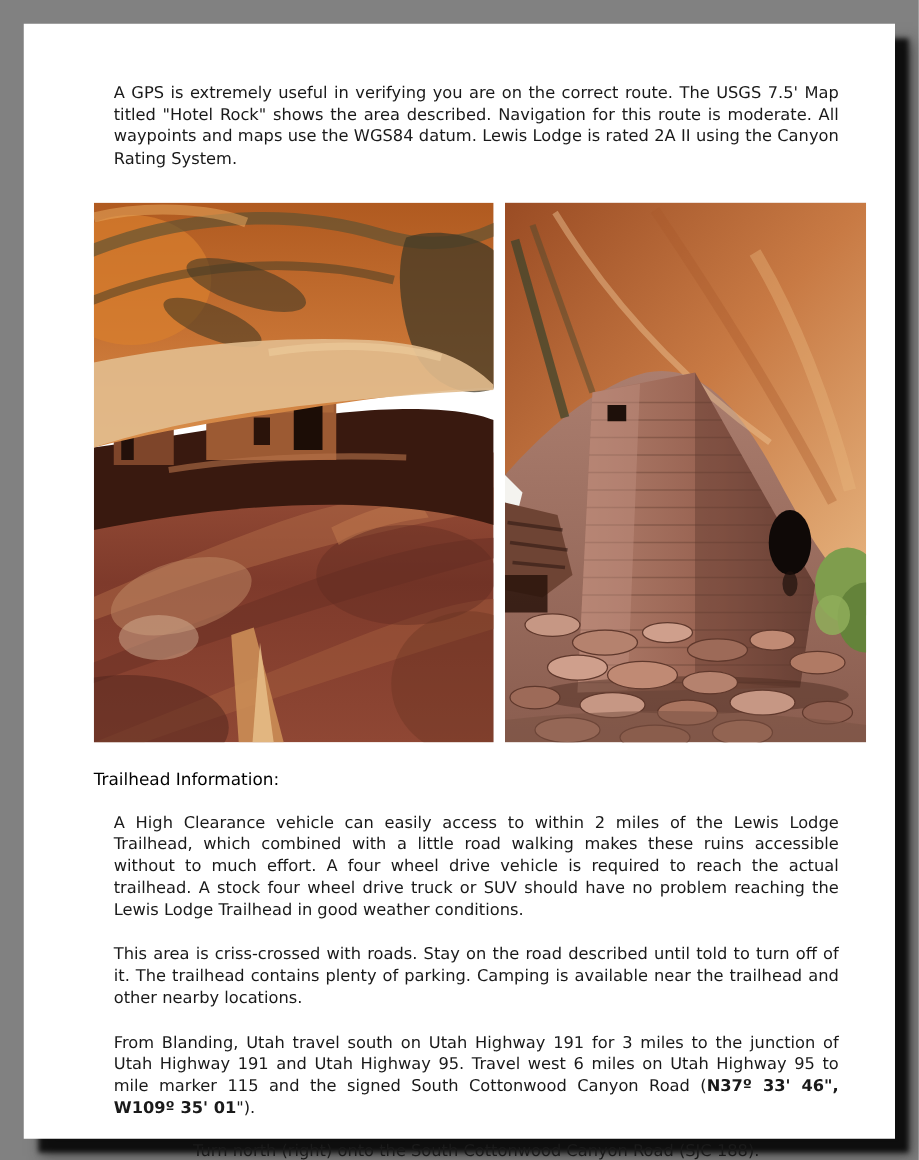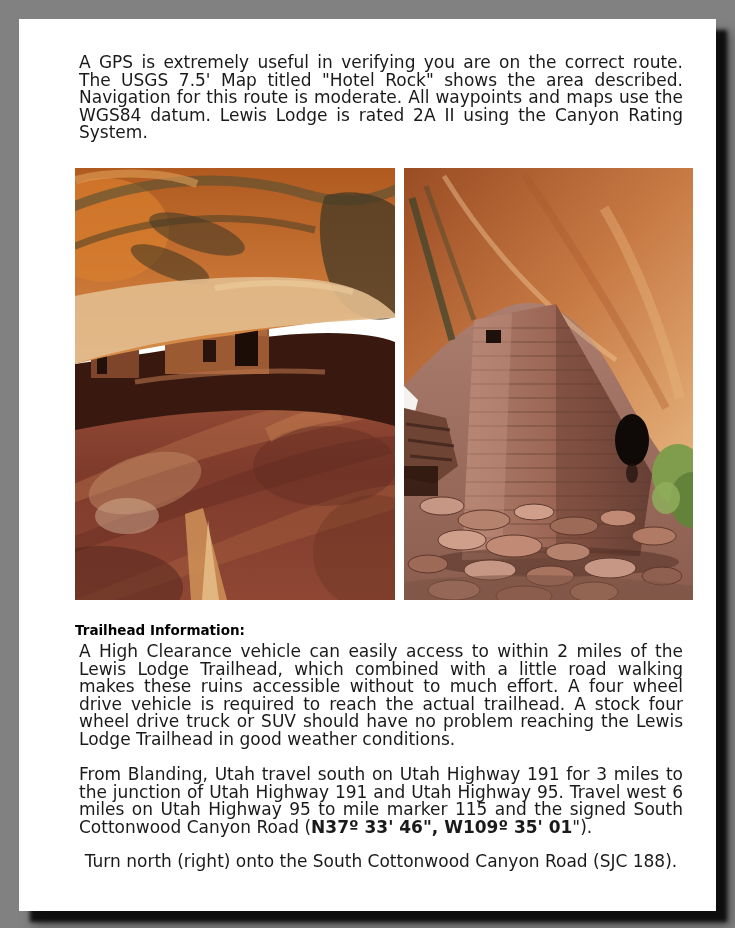--- a/index.html
+++ b/index.html
@@ -9,38 +9,38 @@
     font-family:"DejaVu Sans","Liberation Sans",sans-serif;
   }
   .page{
     position:absolute;left:19px;top:19px;
     width:697px;height:892px;
     background:#ffffff;
     box-shadow:11px 11px 4px rgba(5,5,5,0.88), 14px 14px 10px rgba(40,40,40,0.55);
   }
   .content{padding:31px 29px 0 56px;}
   .para{
-    margin:4px;
-    font-size:17px;line-height:17.5px;
+    margin:16px;
+    font-size:13px;line-height:17.5px;
     color:#1a1a1a;
     text-align:justify;
   }
   .photos{
     display:flex;gap:9px;
     margin-top:26px;margin-right:-6px;
     height:432px;
   }
   .photo{height:432px;overflow:hidden;}
   .photo.left{width:320px;}
   .photo.right{width:289px;}
   .photo svg{display:block;width:100%;height:100%;}
   .heading{
     margin:22px 0 0 0;
     font-size:13.5px;line-height:17.5px;
-    font-weight:bold;color:#000000;
+    font-weight:normal;color:#000000;
     text-align:left;
   }
   .spaced{margin-top:18px;}
   .center{text-align:center;margin-top:17px;}
   .squiggle{
     text-decoration-style:wavy;
     text-decoration-color:#6161c8;
     text-decoration-thickness:1px;
     text-underline-offset:3px;
   }
@@ -182,19 +182,20 @@
           <path d="M0,414 Q140,398 289,418 L289,432 L0,432 Z" fill="#7a5244" opacity="0.55"></path>
         </svg>
       </div>
 
     </div>
 
     <p class="heading">Trailhead Information:</p>
 
     <p class="para"><span>A High Clearance vehicle can easily access to within 2 miles of the Lewis Lodge Trailhead, which combined with a little road walking makes these ruins accessible without </span><span class="squiggle">to</span><span> much effort. A four wheel drive vehicle is required to reach the actual trailhead. A stock four wheel drive truck or SUV should have no problem reaching the Lewis Lodge Trailhead in good weather conditions.</span></p>
 
+    <p class="para spaced">This area is criss-crossed with roads. Stay on the road described until told to turn off of it. The trailhead contains plenty of parking. Camping is available near the trailhead and other nearby locations.</p>
 
     <p class="para spaced"><span>From Blanding, Utah travel south on Utah Highway 191 for 3 miles to the junction of Utah Highway 191 and Utah Highway 95. Travel west 6 miles on Utah Highway 95 to mile marker 115 and the signed South Cottonwood Canyon Road (</span><b>N37º 33' 46", W109º 35' 01</b><span>").</span></p>
 
     <p class="para center">Turn north (right) onto the South Cottonwood Canyon Road (SJC 188).</p>
 
   </div>
 </div>
 
 </body></html>

